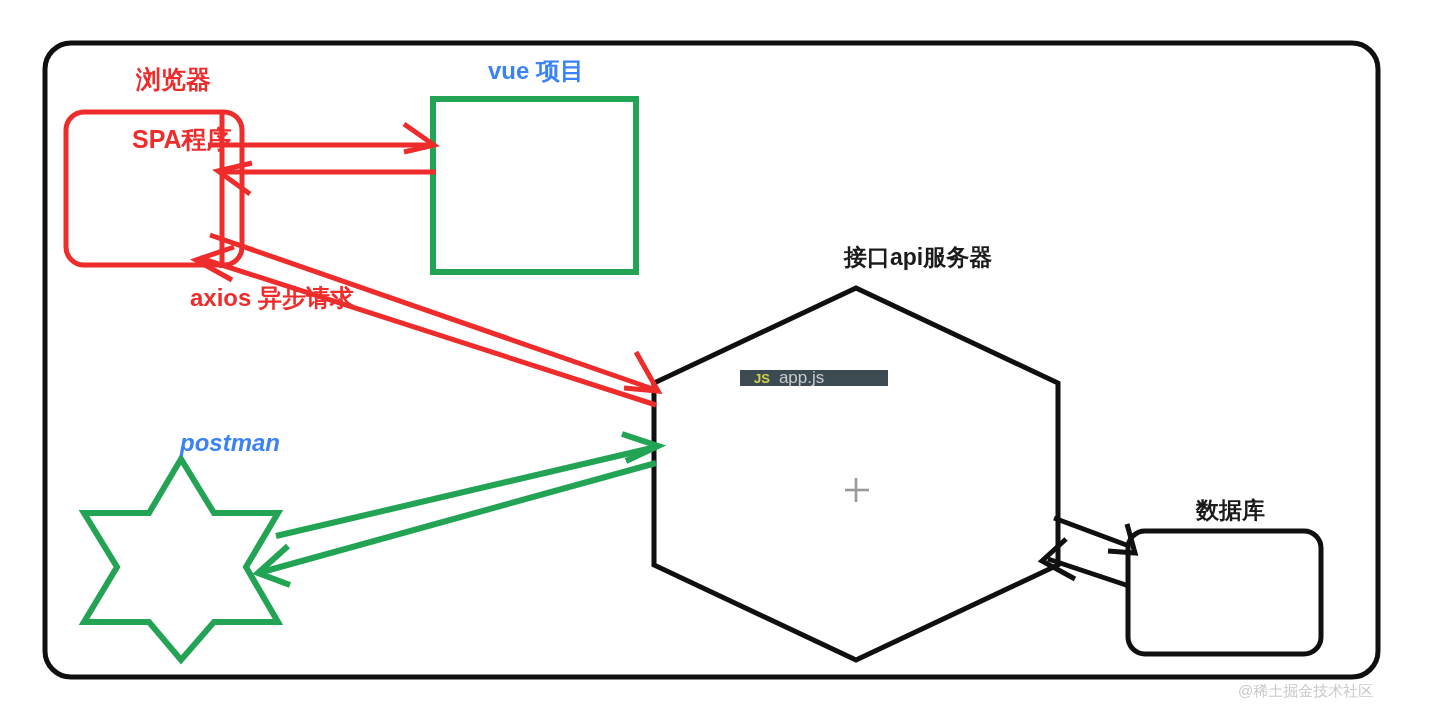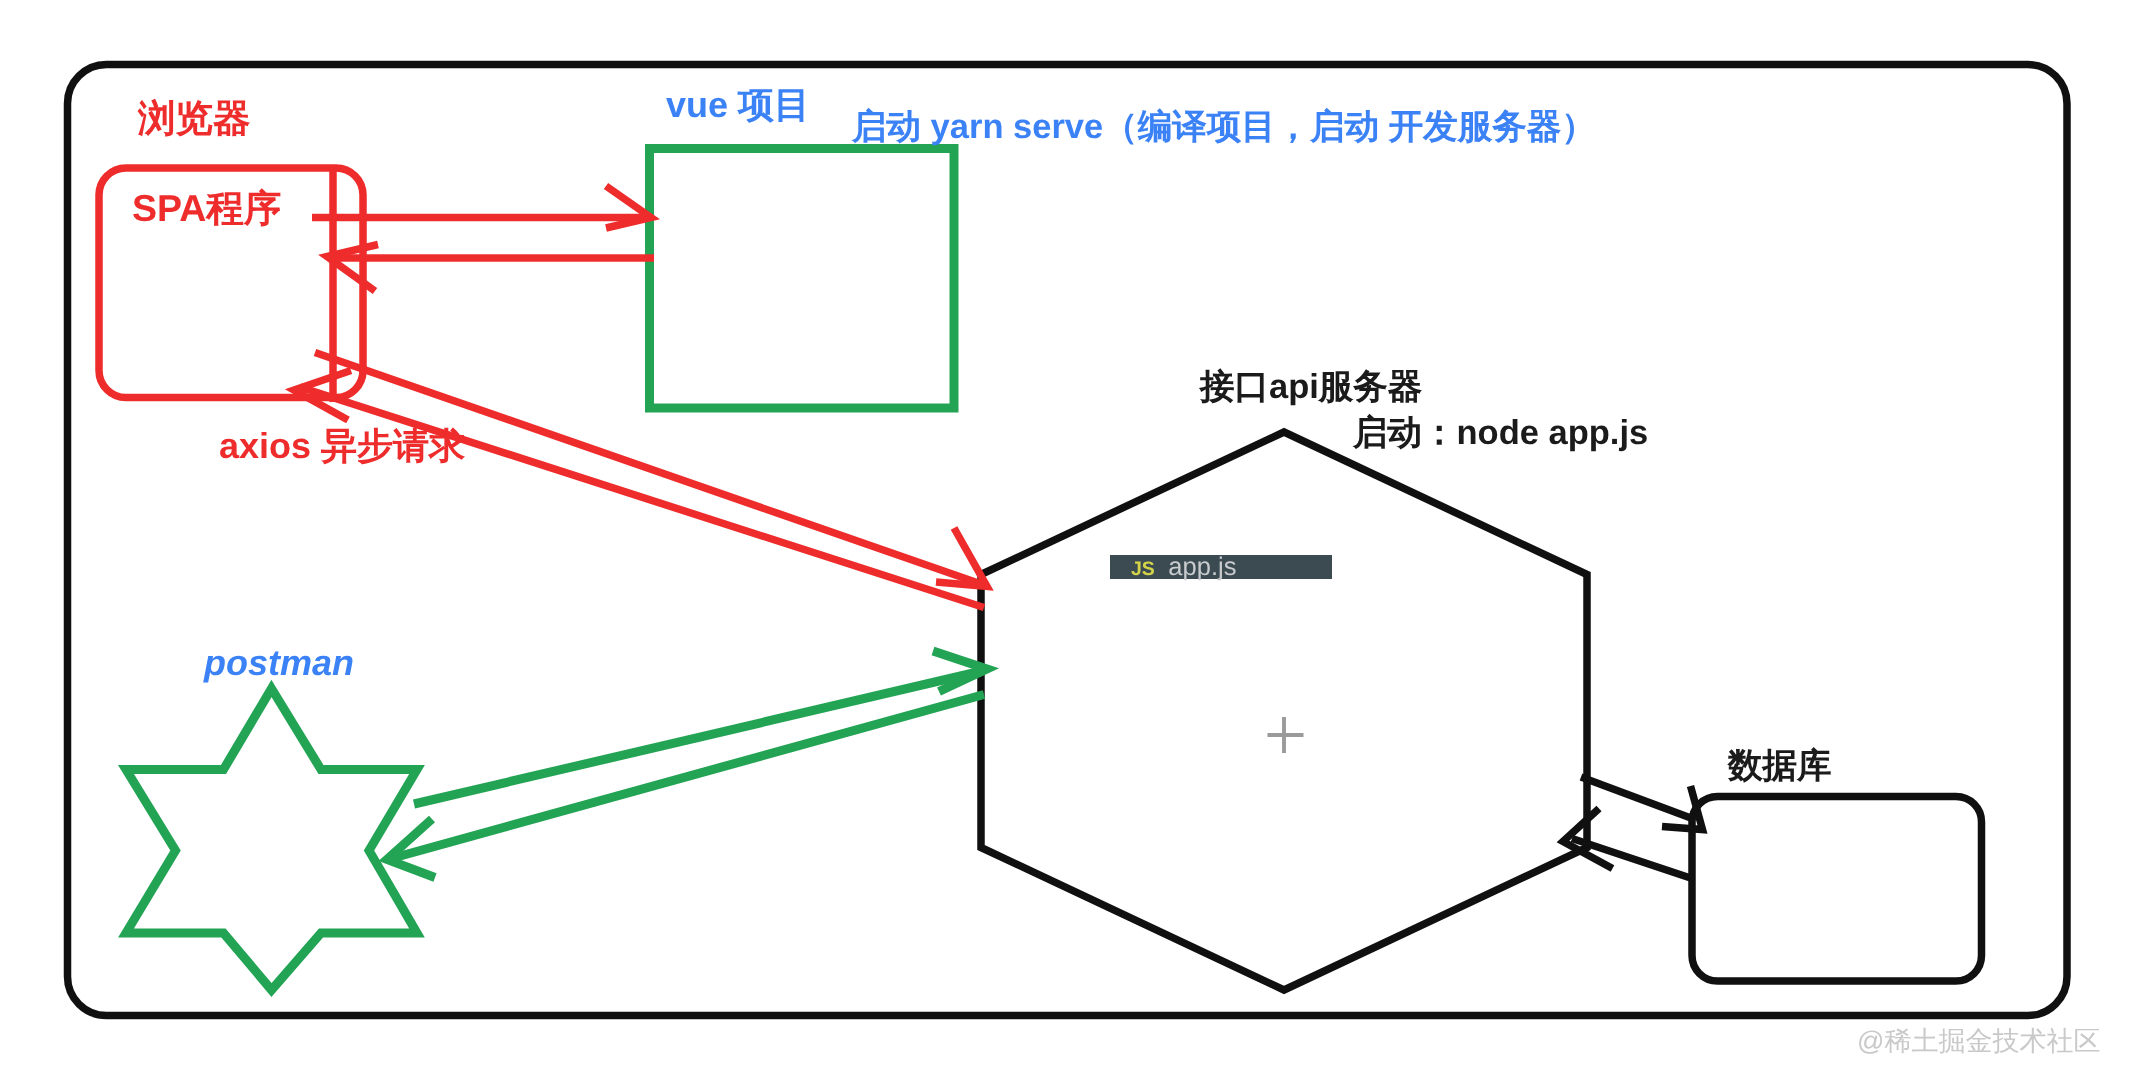--- a/index.html
+++ b/index.html
@@ -22,20 +22,21 @@
     left: 0;
     top: 0;
     width: 1430px;
     height: 718px;
   }
   .lbl {
     position: absolute;
     white-space: nowrap;
     font-weight: bold;
     line-height: 1.1;
+    margin-left: 44px;
   }
   .lbl-red   { color: #ef2c2c; }
   .lbl-green { color: #3b82f6; text-align: center; }
   .lbl-black { color: #1b1b1b; }
 
   #label-browser   { left: 92px;  top: 66px;  font-size: 25px; }
   #label-spa       { left: 88px;  top: 126px; font-size: 25px; text-align: center; }
   #label-axios     { left: 146px; top: 285px; font-size: 24px; }
   #label-postman   { left: 136px; top: 430px; font-size: 24px; font-style: italic; }
   #label-vue       { left: 444px; top: 58px;  font-size: 24px; }
@@ -66,21 +67,21 @@
   #tab-appjs .tab-text {
     color: #c9ccce;
     font-size: 17px;
     font-family: Liberation Sans, sans-serif;
   }
 
   #watermark {
     position: absolute;
     left: 1238px;
     top: 682px;
-    font-size: 18px;
+    font-size: 15px;
     color: #c9c9c9;
     white-space: nowrap;
     font-family: "Liberation Sans", sans-serif;
   }
 </style>
 </head>
 <body>
 
 <div id="canvas">
 
@@ -150,25 +151,23 @@
   <div class="lbl lbl-red" id="label-browser">浏览器</div>
 
   <div class="lbl lbl-red" id="label-spa">SPA程序</div>
 
   <div class="lbl lbl-red" id="label-axios">axios 异步请求</div>
 
   <div class="lbl lbl-green" id="label-postman">postman</div>
 
   <div class="lbl lbl-green" id="label-vue">vue 项目</div>
 
-  <div class="lbl lbl-green" id="label-yarn">启动 yarn serve（编译项目，启动 开发服务器）</div>
 
   <div class="lbl lbl-black" id="label-api">接口api服务器</div>
 
-  <div class="lbl lbl-black" id="label-node">启动：node app.js</div>
 
   <div class="lbl lbl-black" id="label-db">数据库</div>
 
   <div id="tab-appjs">
     <span class="js-badge">JS</span>
     <span class="tab-text">app.js</span>
   </div>
 
   <div id="watermark">@稀土掘金技术社区</div>
 

